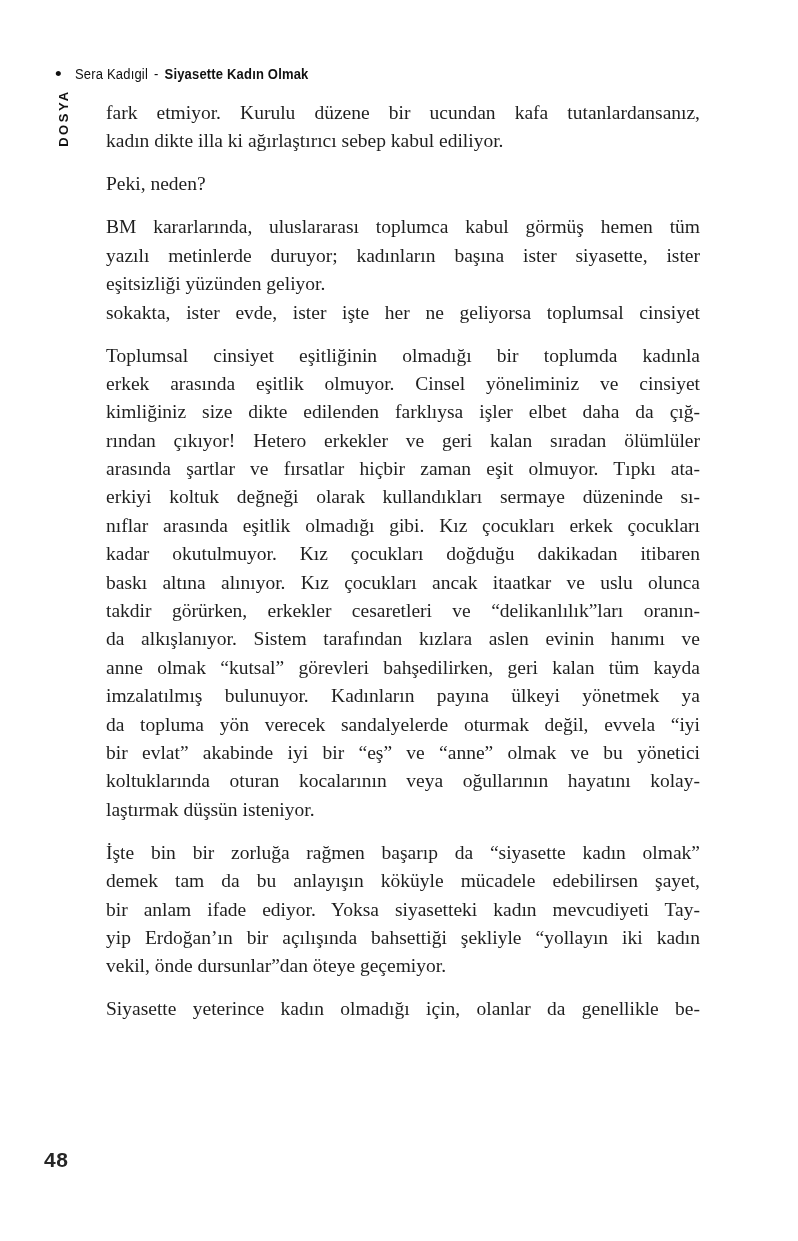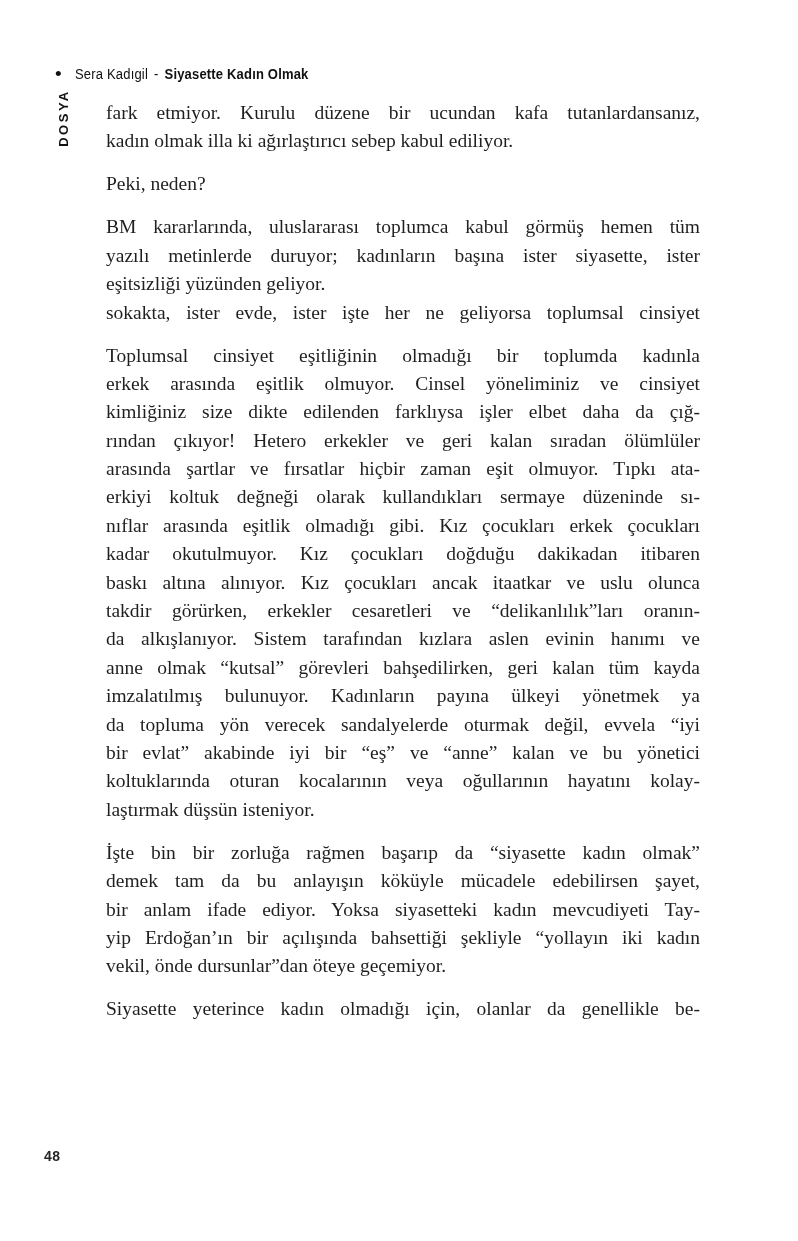--- a/index.html
+++ b/index.html
@@ -67,21 +67,21 @@
     height: 28.4px;
     overflow: hidden;
     text-align: justify;
   }
   .line.full { text-align-last: justify; }
   
   .page-number {
     position: absolute;
     left: 44px; top: 1148px;
     font-family: "Liberation Sans", sans-serif;
-    font-size: 14px;
+    font-size: 21px;
     font-weight: 600;
     letter-spacing: 0.5px;
     color: #262626;
   }
 </style>
 </head>
 <body>
 
 <div class="page">
 
@@ -92,21 +92,21 @@
       <span class="sep">-</span>
       <span class="book-title">Siyasette Kadın Olmak</span>
     </div>
   </div>
 
   <div class="dosya">DOSYA</div>
 
   <div class="content" id="content">
       <div class="paragraph">
         <div class="line full">fark etmiyor. Kurulu düzene bir ucundan kafa tutanlardansanız,</div>
-        <div class="line">kadın olmak illa ki ağırlaştırıcı sebep kabul ediliyor.</div>
+        <div class="line">kadın dikte illa ki ağırlaştırıcı sebep kabul ediliyor.</div>
       </div>
       <div class="paragraph">
         <div class="line">Peki, neden?</div>
       </div>
       <div class="paragraph">
         <div class="line full">BM kararlarında, uluslararası toplumca kabul görmüş hemen tüm</div>
         <div class="line full">yazılı metinlerde duruyor; kadınların başına ister siyasette, ister</div>
         <div class="line">eşitsizliği yüzünden geliyor.</div>
         <div class="line full">sokakta, ister evde, ister işte her ne geliyorsa toplumsal cinsiyet</div>
       </div>
@@ -118,21 +118,21 @@
         <div class="line full">arasında şartlar ve fırsatlar hiçbir zaman eşit olmuyor. Tıpkı ata-</div>
         <div class="line full">erkiyi koltuk değneği olarak kullandıkları sermaye düzeninde sı-</div>
         <div class="line full">nıflar arasında eşitlik olmadığı gibi. Kız çocukları erkek çocukları</div>
         <div class="line full">kadar okutulmuyor. Kız çocukları doğduğu dakikadan itibaren</div>
         <div class="line full">baskı altına alınıyor. Kız çocukları ancak itaatkar ve uslu olunca</div>
         <div class="line full">takdir görürken, erkekler cesaretleri ve “delikanlılık”ları oranın-</div>
         <div class="line full">da alkışlanıyor. Sistem tarafından kızlara aslen evinin hanımı ve</div>
         <div class="line full">anne olmak “kutsal” görevleri bahşedilirken, geri kalan tüm kayda</div>
         <div class="line full">imzalatılmış bulunuyor. Kadınların payına ülkeyi yönetmek ya</div>
         <div class="line full">da topluma yön verecek sandalyelerde oturmak değil, evvela “iyi</div>
-        <div class="line full">bir evlat” akabinde iyi bir “eş” ve “anne” kalan ve bu yönetici</div>
+        <div class="line full">bir evlat” akabinde iyi bir “eş” ve “anne” olmak ve bu yönetici</div>
         <div class="line full">koltuklarında oturan kocalarının veya oğullarının hayatını kolay-</div>
         <div class="line">laştırmak düşsün isteniyor.</div>
       </div>
       <div class="paragraph">
         <div class="line full">İşte bin bir zorluğa rağmen başarıp da “siyasette kadın olmak”</div>
         <div class="line full">demek tam da bu anlayışın köküyle mücadele edebilirsen şayet,</div>
         <div class="line full">bir anlam ifade ediyor. Yoksa siyasetteki kadın mevcudiyeti Tay-</div>
         <div class="line full">yip Erdoğan’ın bir açılışında bahsettiği şekliyle “yollayın iki kadın</div>
         <div class="line">vekil, önde dursunlar”dan öteye geçemiyor.</div>
       </div>

